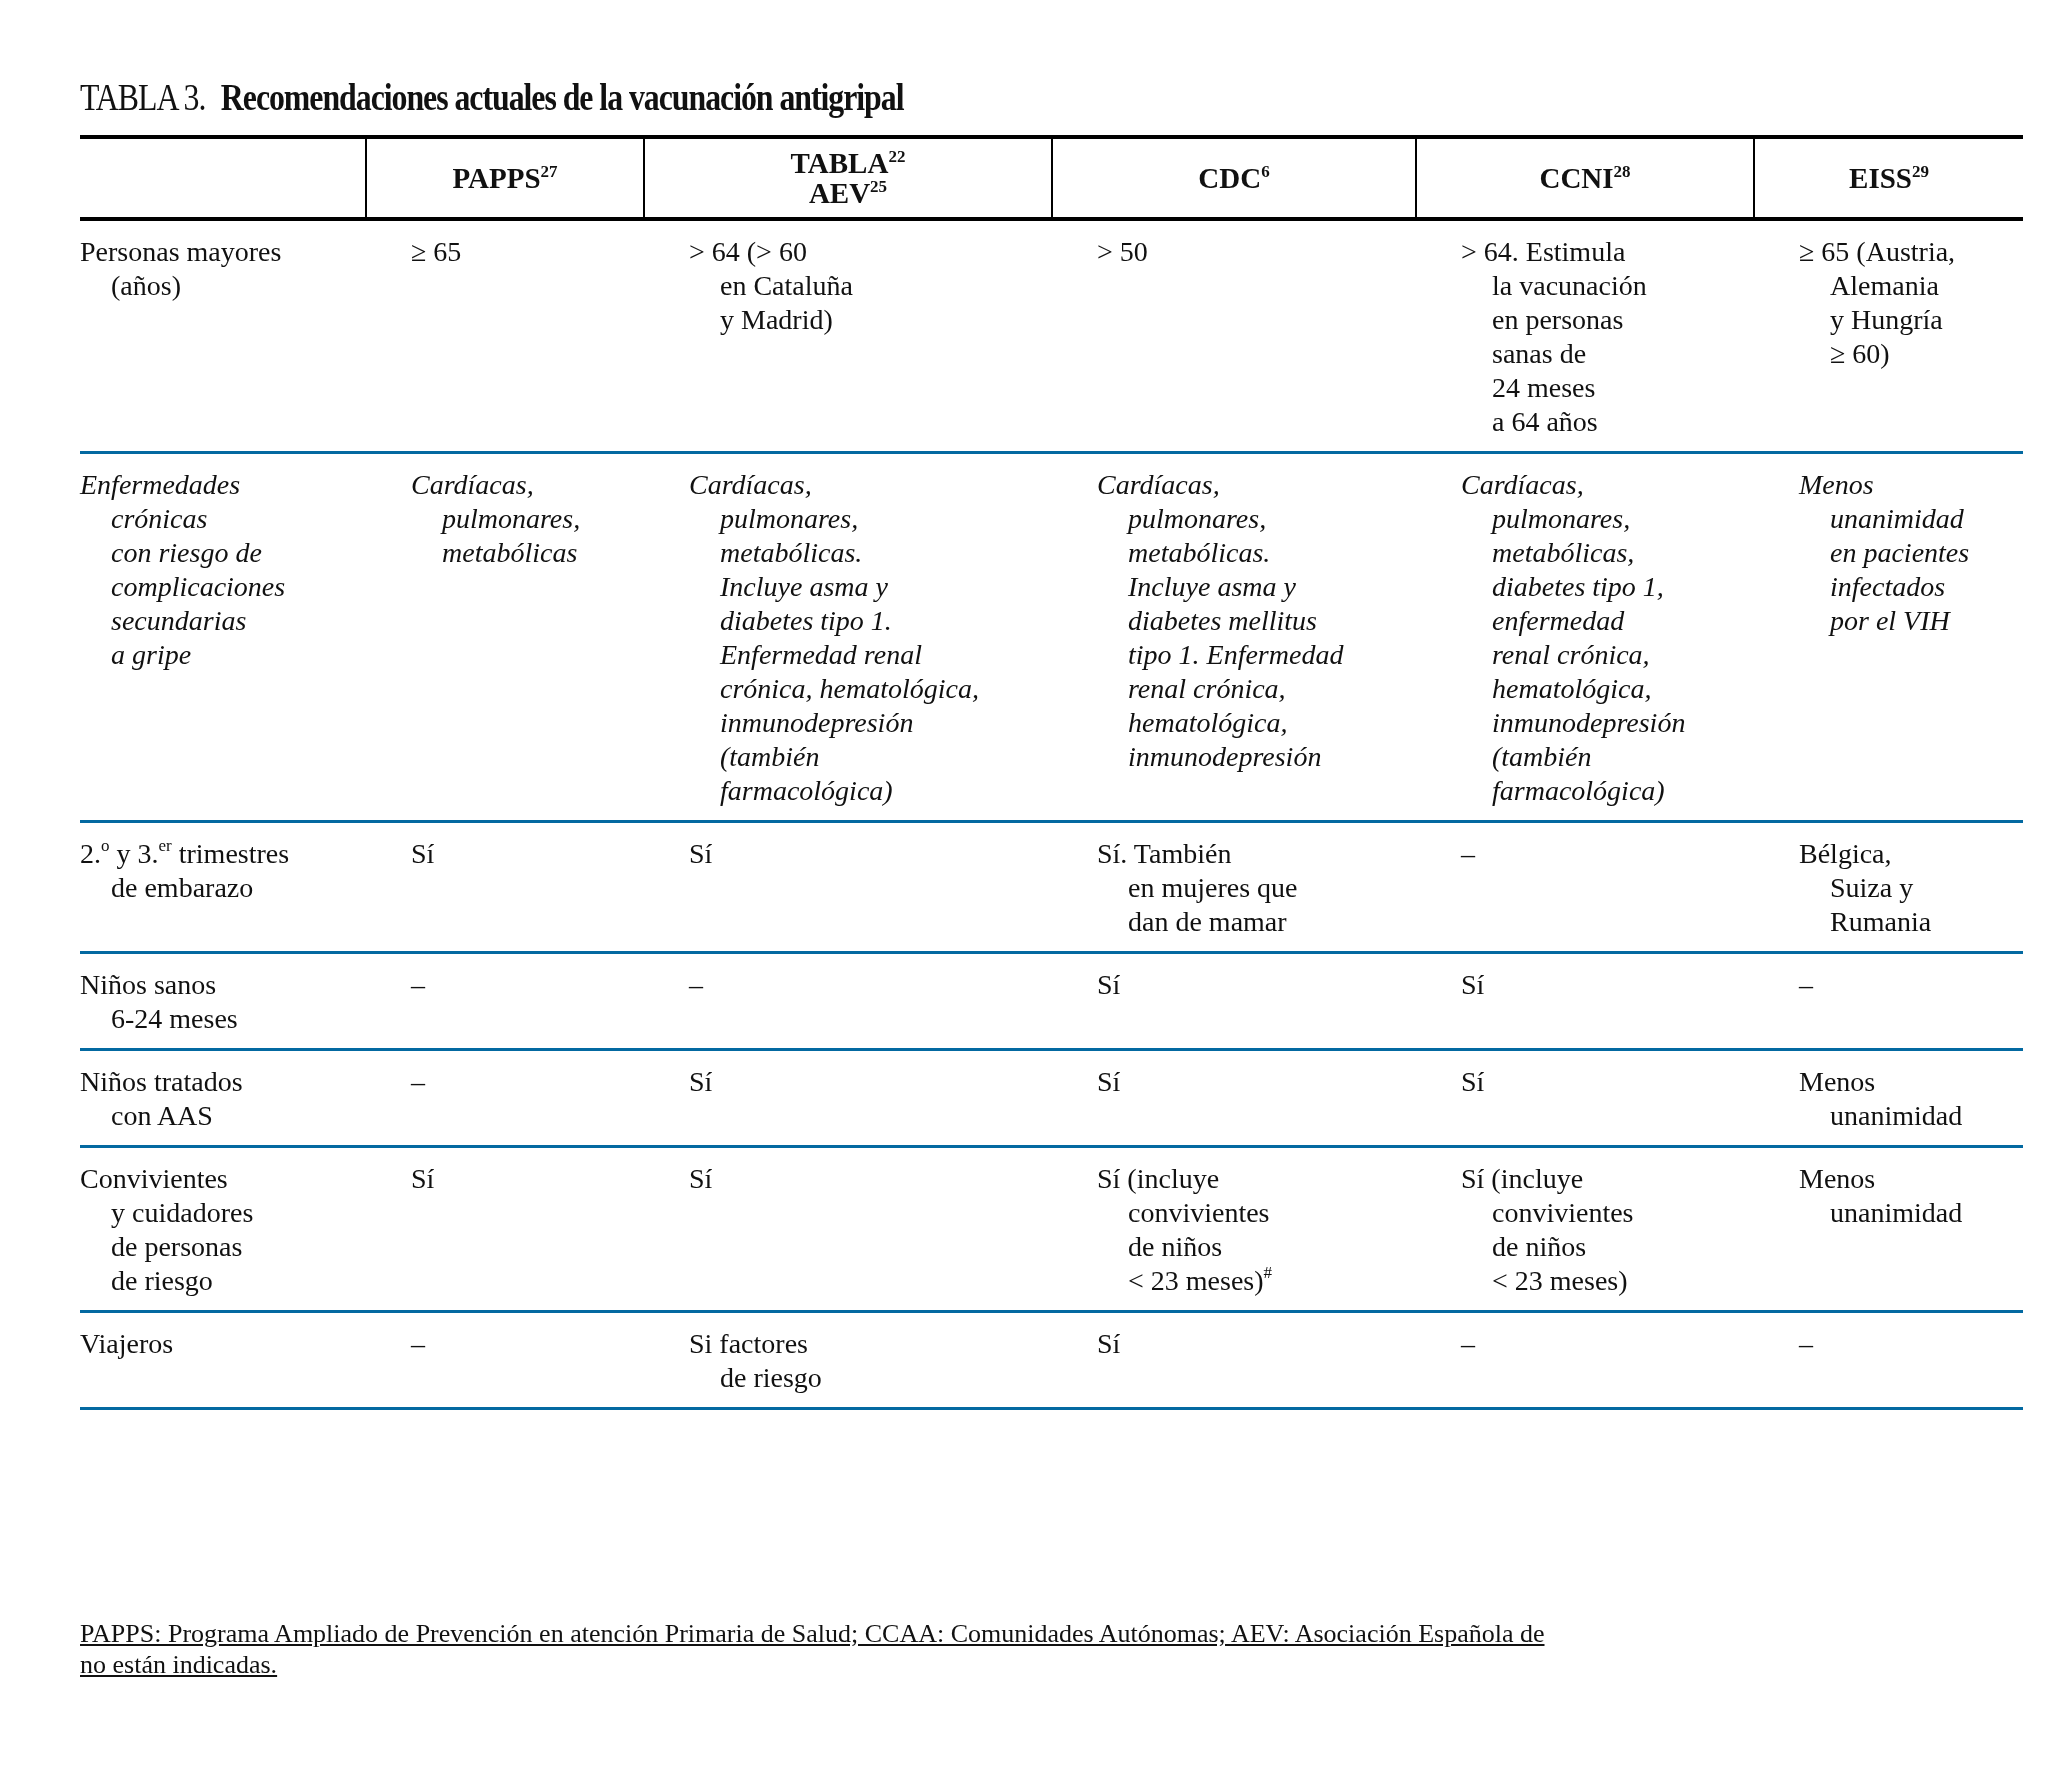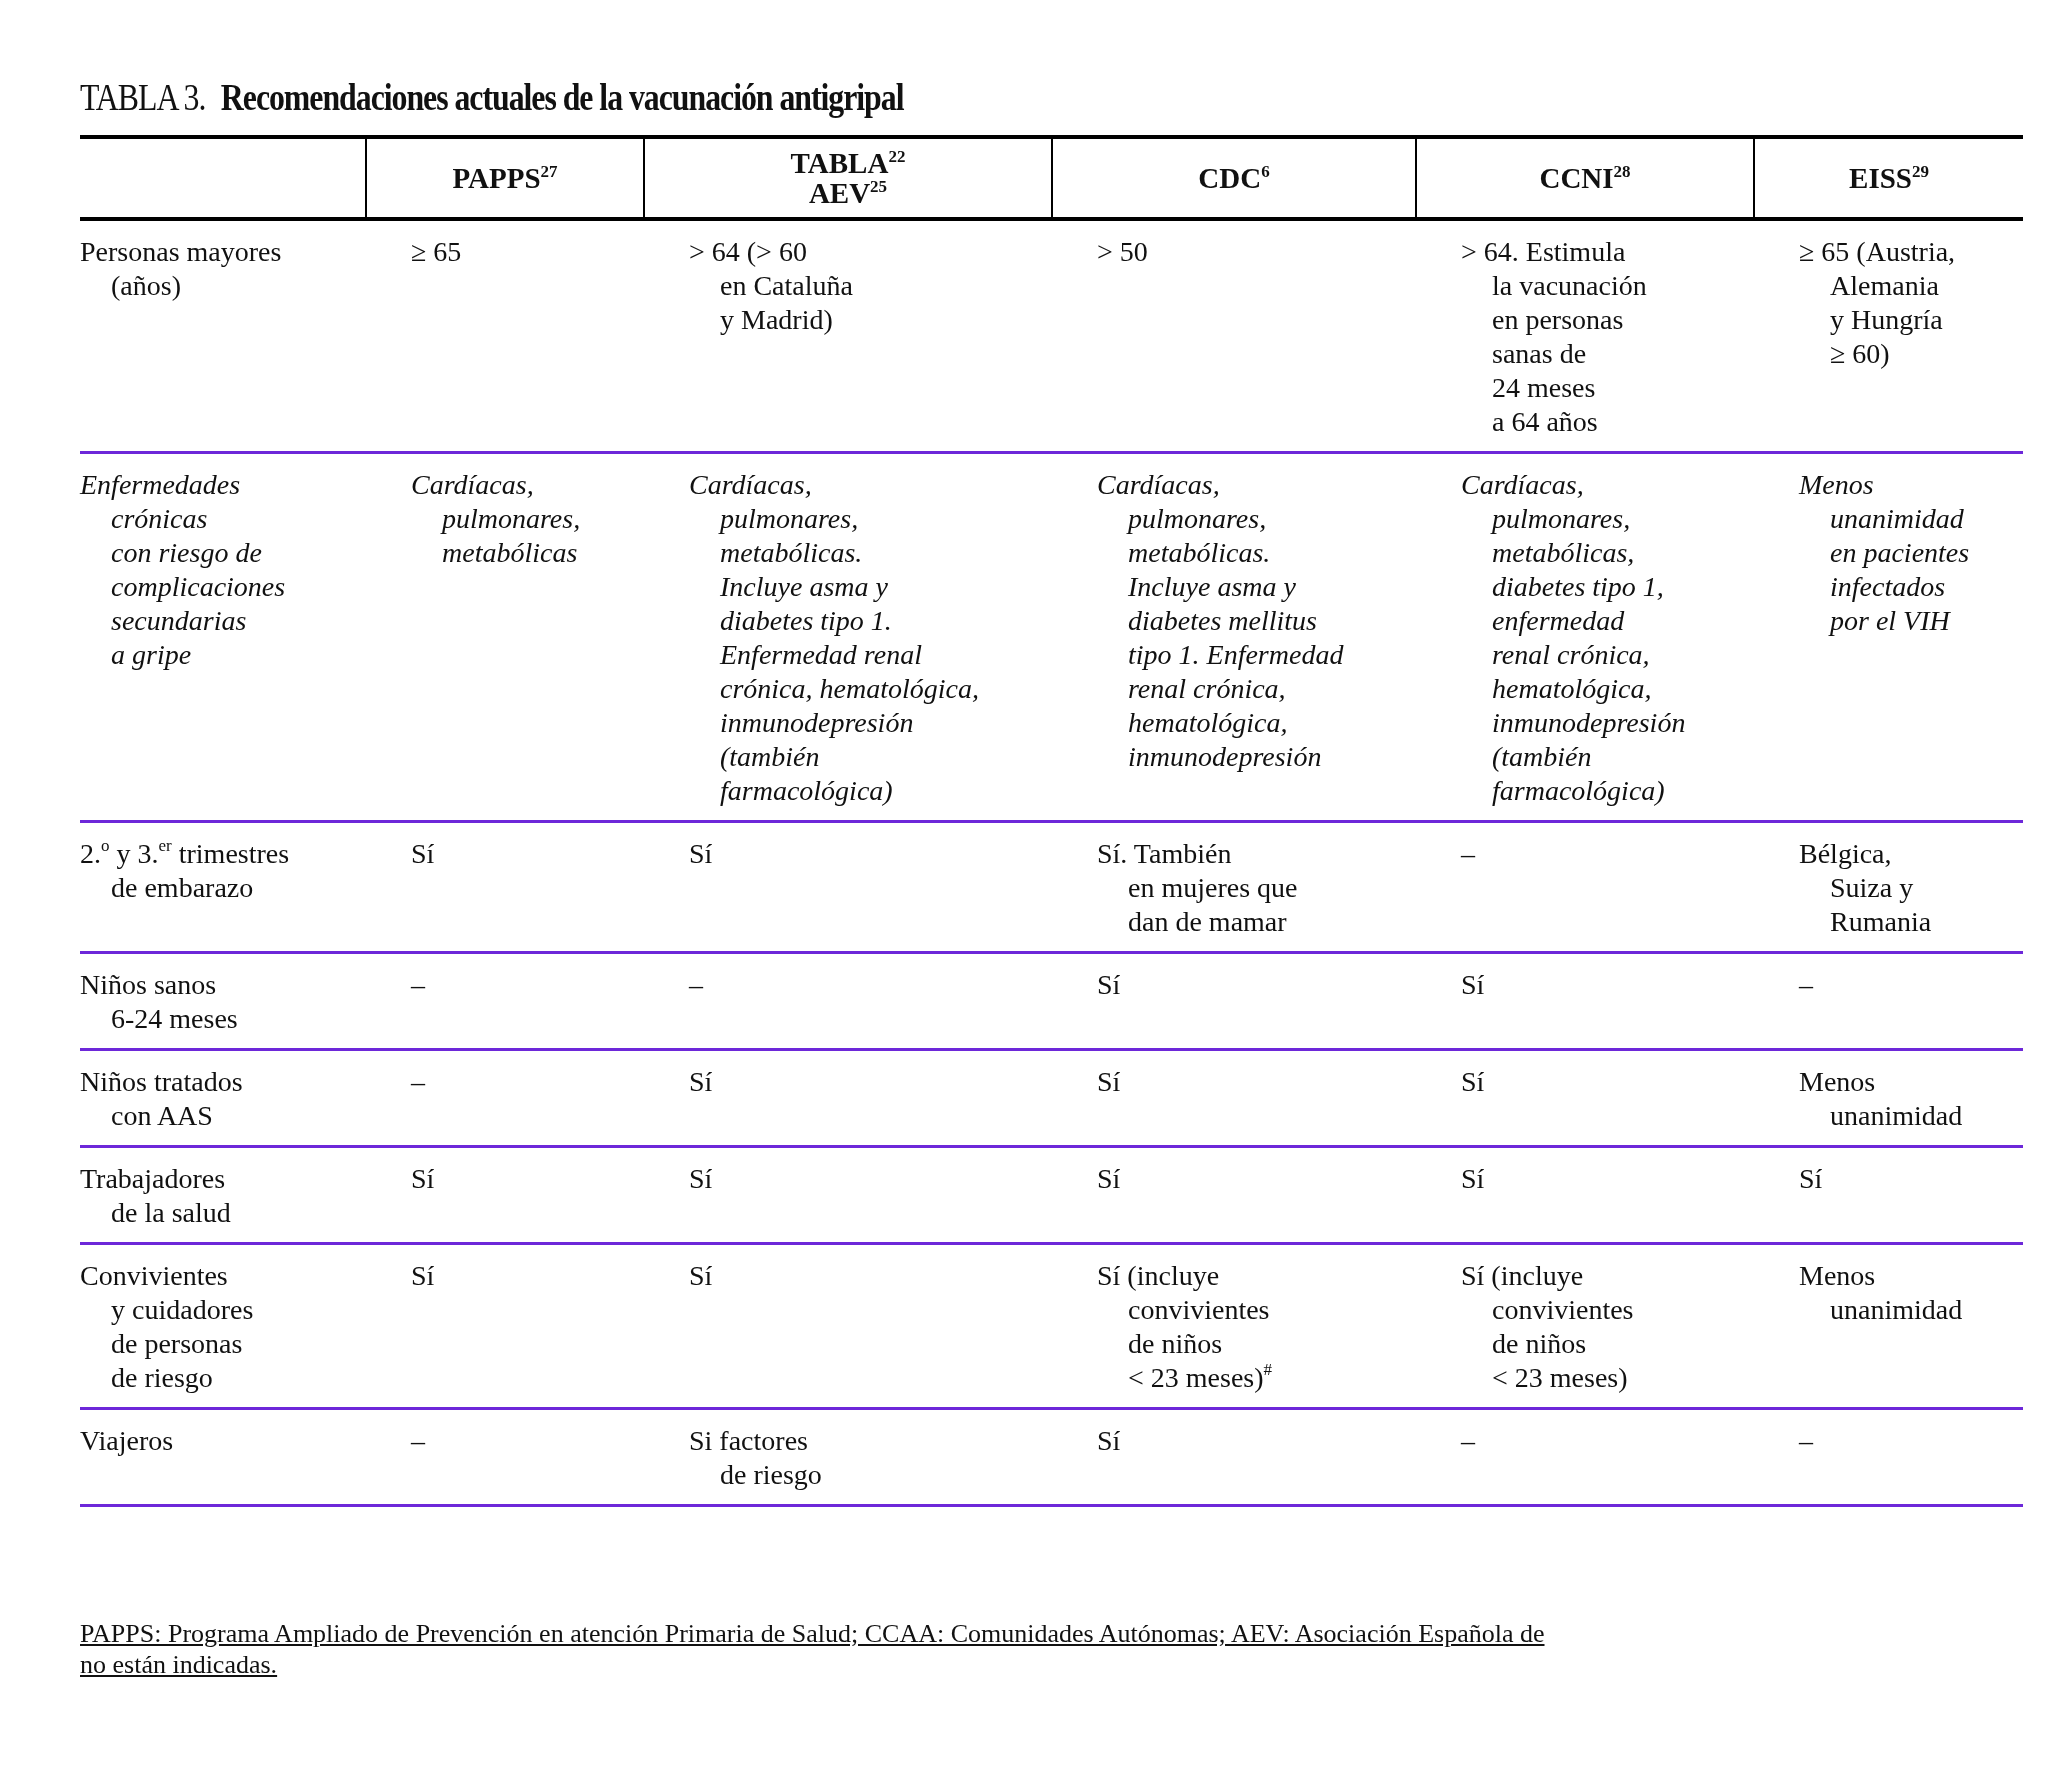--- a/index.html
+++ b/index.html
@@ -14,21 +14,21 @@
   table.t col.c1 { width: 278px; }
   table.t col.c2 { width: 408px; }
   table.t col.c3 { width: 364px; }
   table.t col.c4 { width: 338px; }
   table.t col.c5 { width: 269px; }
   thead tr { border-top: 4px solid #000; border-bottom: 4px solid #000; }
   thead th { height: 78px; font-family: "Liberation Serif", serif; font-weight: bold; font-size: 29px;
              text-align: center; vertical-align: middle; border-left: 2px solid #000; line-height: 30px; padding: 0; margin-left: 32px; }
   thead th:first-child { border-left: none; }
   th sup { font-size: 17px; vertical-align: 11px; line-height: 0; }
-  tbody tr { border-bottom: 3px solid #6d28d9; margin-left: 21px; }
+  tbody tr { border-bottom: 3px solid #0369a1; margin-left: 21px; }
   tbody td { vertical-align: top; font-size: 28px; line-height: 34px; padding: 14px 8px 12px 0; font-family: "Liberation Serif", serif; }
   tbody td:first-child { padding-left: 0; }
   tbody td:not(:first-child) { padding-left: 45px; }
   td .ln { display: block; white-space: nowrap; }
   td .ln.ind { padding-left: 31px; }
   td sup { font-size: 17px; vertical-align: 12px; line-height: 0; }
   .foot { position: absolute; left: 80px; top: 1618px; width: 1950px; font-family: "Liberation Serif", serif;
           font-size: 26px; line-height: 31px; text-decoration: underline; }
   .foot .ln { display: block; white-space: nowrap; }
 </style>
@@ -212,41 +212,20 @@
           <span class="ln">Sí</span>
         </td>
         <td>
           <span class="ln">Sí</span>
         </td>
         <td>
           <span class="ln">Menos</span>
           <span class="ln ind">unanimidad</span>
         </td>
       </tr>
-      <tr style="height: 93px;">
-        <td>
-          <span class="ln">Trabajadores</span>
-          <span class="ln ind">de la salud</span>
-        </td>
-        <td>
-          <span class="ln">Sí</span>
-        </td>
-        <td>
-          <span class="ln">Sí</span>
-        </td>
-        <td>
-          <span class="ln">Sí</span>
-        </td>
-        <td>
-          <span class="ln">Sí</span>
-        </td>
-        <td>
-          <span class="ln">Sí</span>
-        </td>
-      </tr>
       <tr style="height: 160px;">
         <td>
           <span class="ln">Convivientes</span>
           <span class="ln ind">y cuidadores</span>
           <span class="ln ind">de personas</span>
           <span class="ln ind">de riesgo</span>
         </td>
         <td>
           <span class="ln">Sí</span>
         </td>

